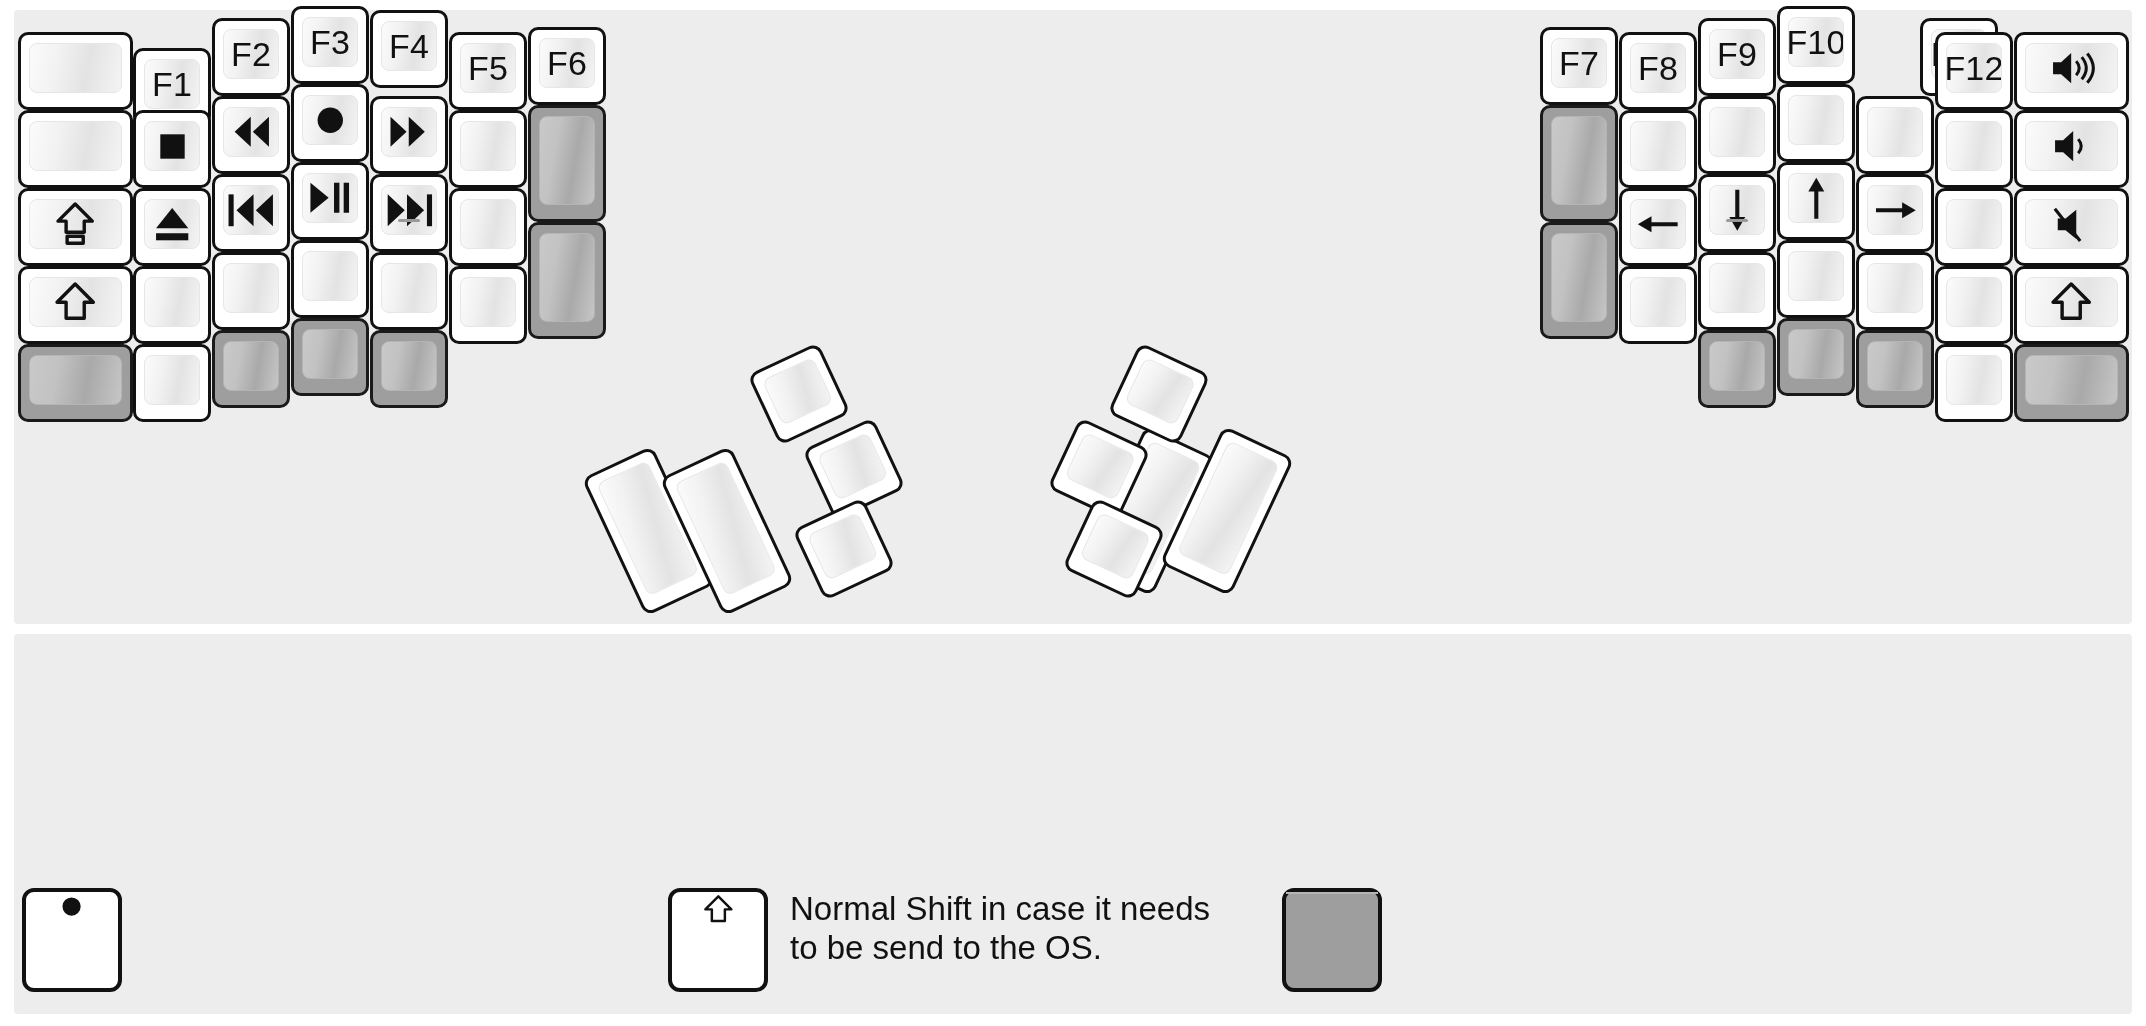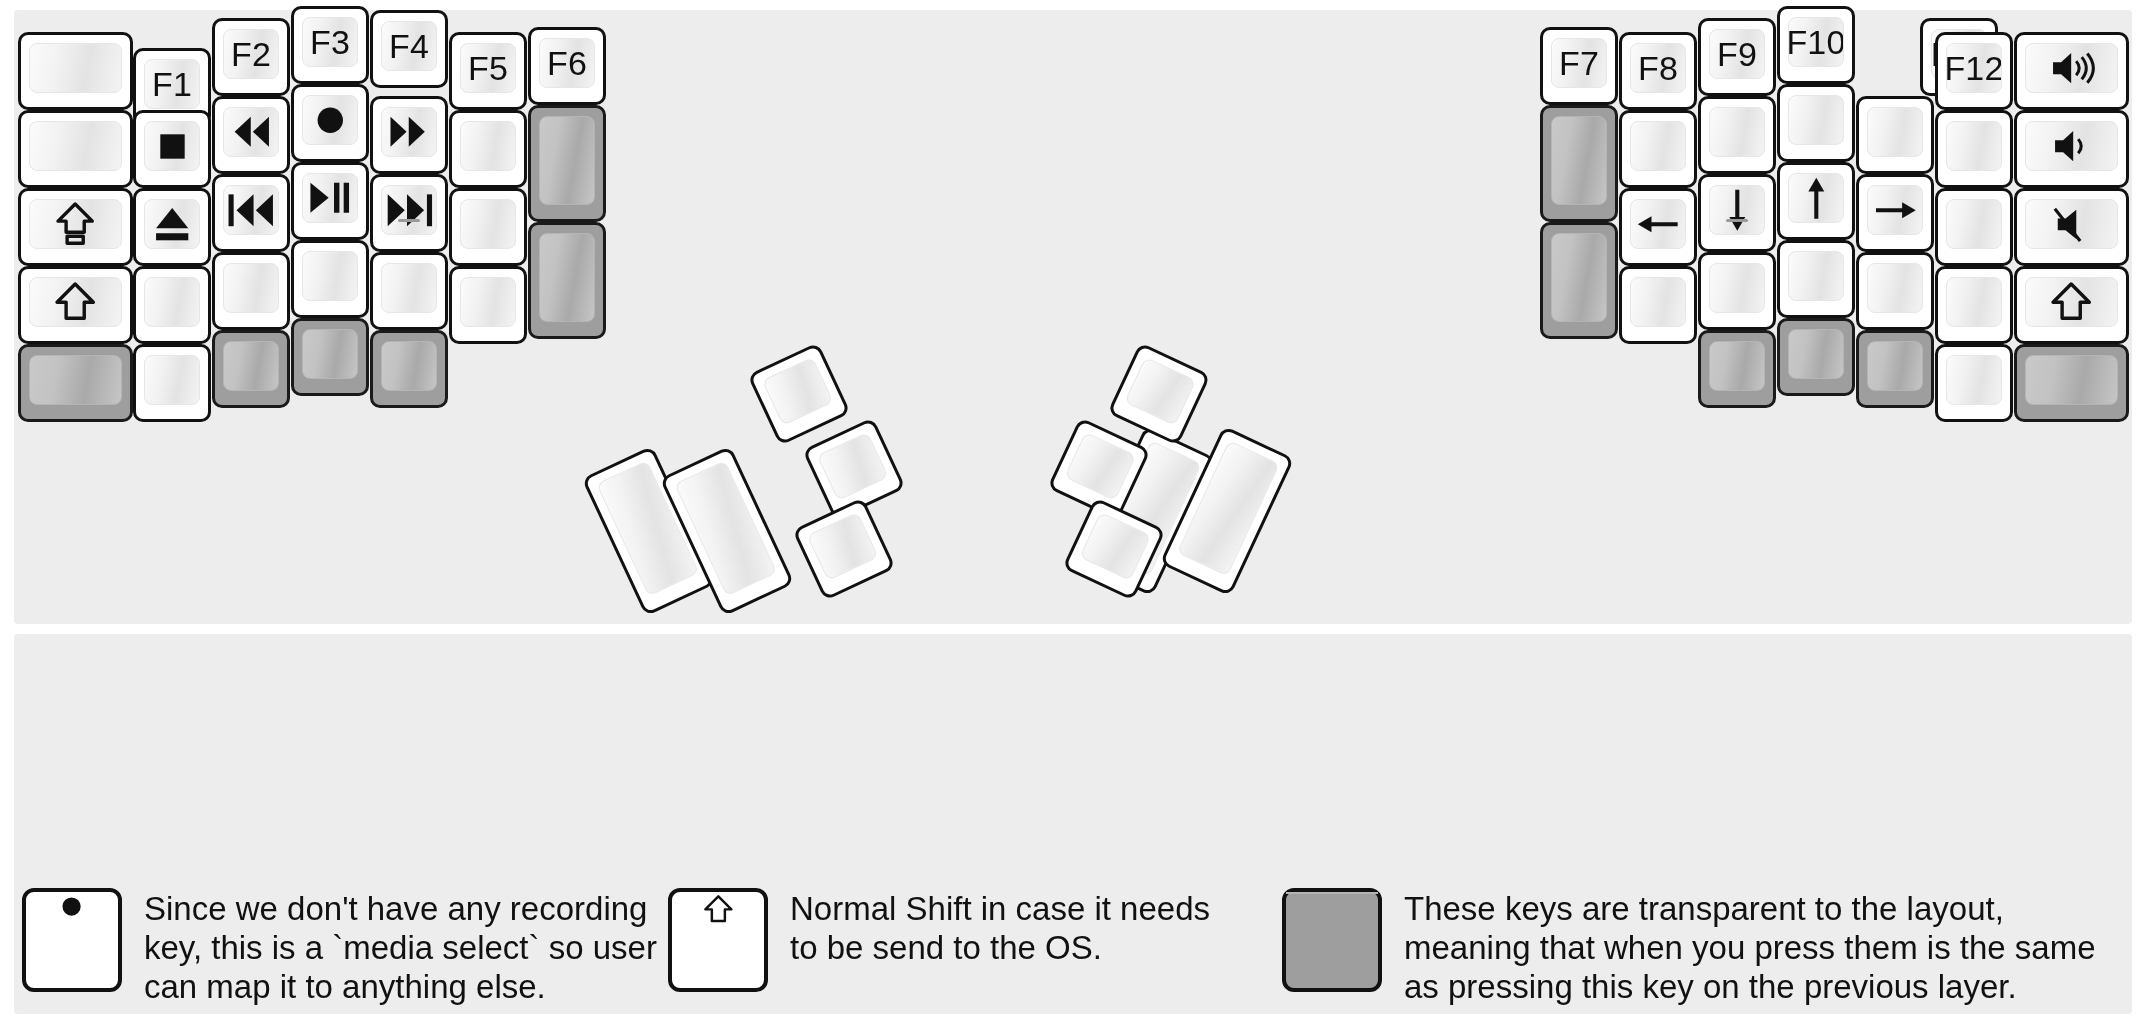--- a/index.html
+++ b/index.html
@@ -507,40 +507,34 @@
       <div class="legend-item" style="left: 22px; top: 888px;">
         <div class="legend-key">
           <div class="cap">
             <span class="glyph">
               <svg width="29.12" height="29.12" viewBox="0 0 48 48">
                 <circle cx="24" cy="24" r="15" fill="#111111"></circle>
               </svg>
             </span>
           </div>
         </div>
-        <div class="legend-desc">Since we don't have any recording
-key, this is a `media select` so user
-can map it to anything else.</div>
       </div>
       <div class="legend-item" style="left: 668px; top: 888px;">
         <div class="legend-key">
           <div class="cap">
             <span class="glyph">
               <svg width="34.72" height="34.72" viewBox="0 0 48 48">
                 <path d="M24 6 L42 24 L33 24 L33 40 L15 40 L15 24 L6 24 Z" fill="none" stroke="#111111" stroke-width="3.4" stroke-linejoin="round"></path>
               </svg>
             </span>
           </div>
         </div>
         <div class="legend-desc">Normal Shift in case it needs
 to be send to the OS.</div>
       </div>
       <div class="legend-item" style="left: 1282px; top: 888px;">
         <div class="legend-key trans">
           <div class="cap"></div>
         </div>
-        <div class="legend-desc">These keys are transparent to the layout,
-meaning that when you press them is the same
-as pressing this key on the previous layer.</div>
       </div>
     </div>
 
 </div>
 
 </body></html>

